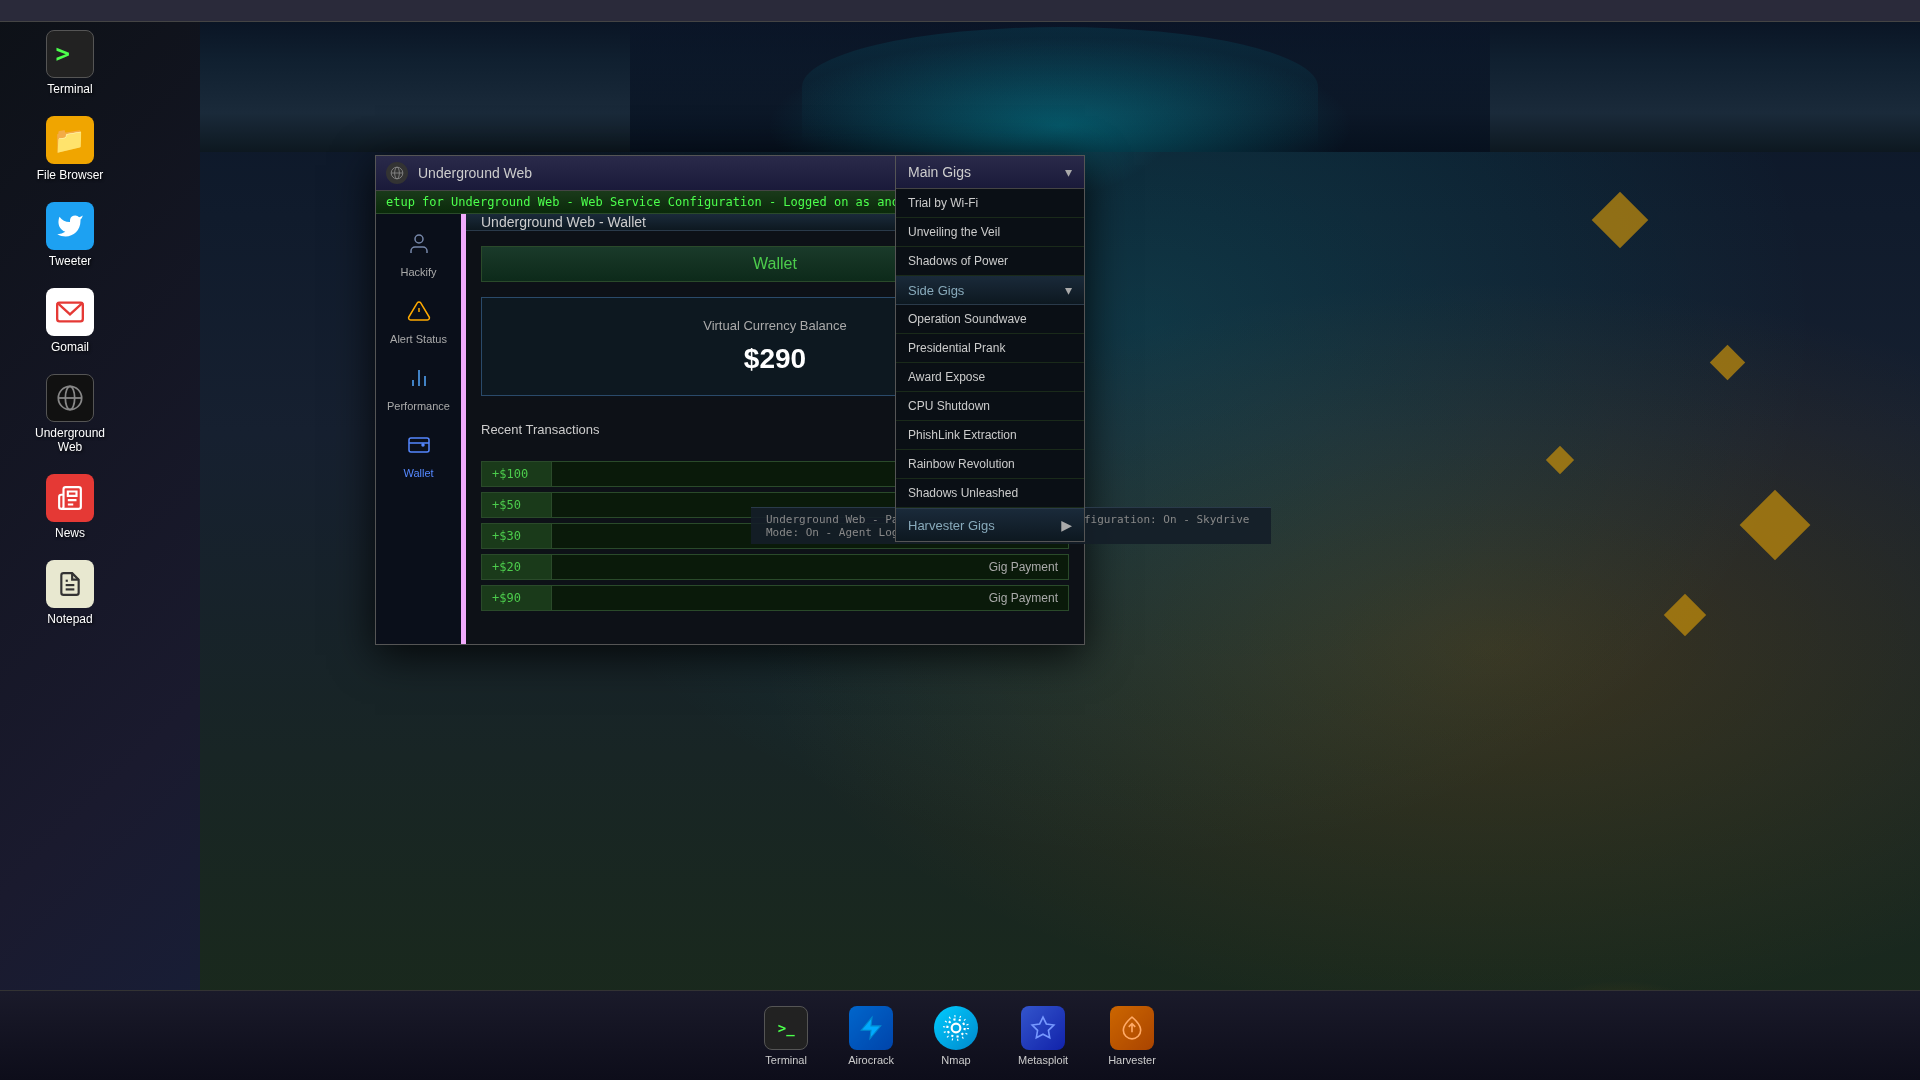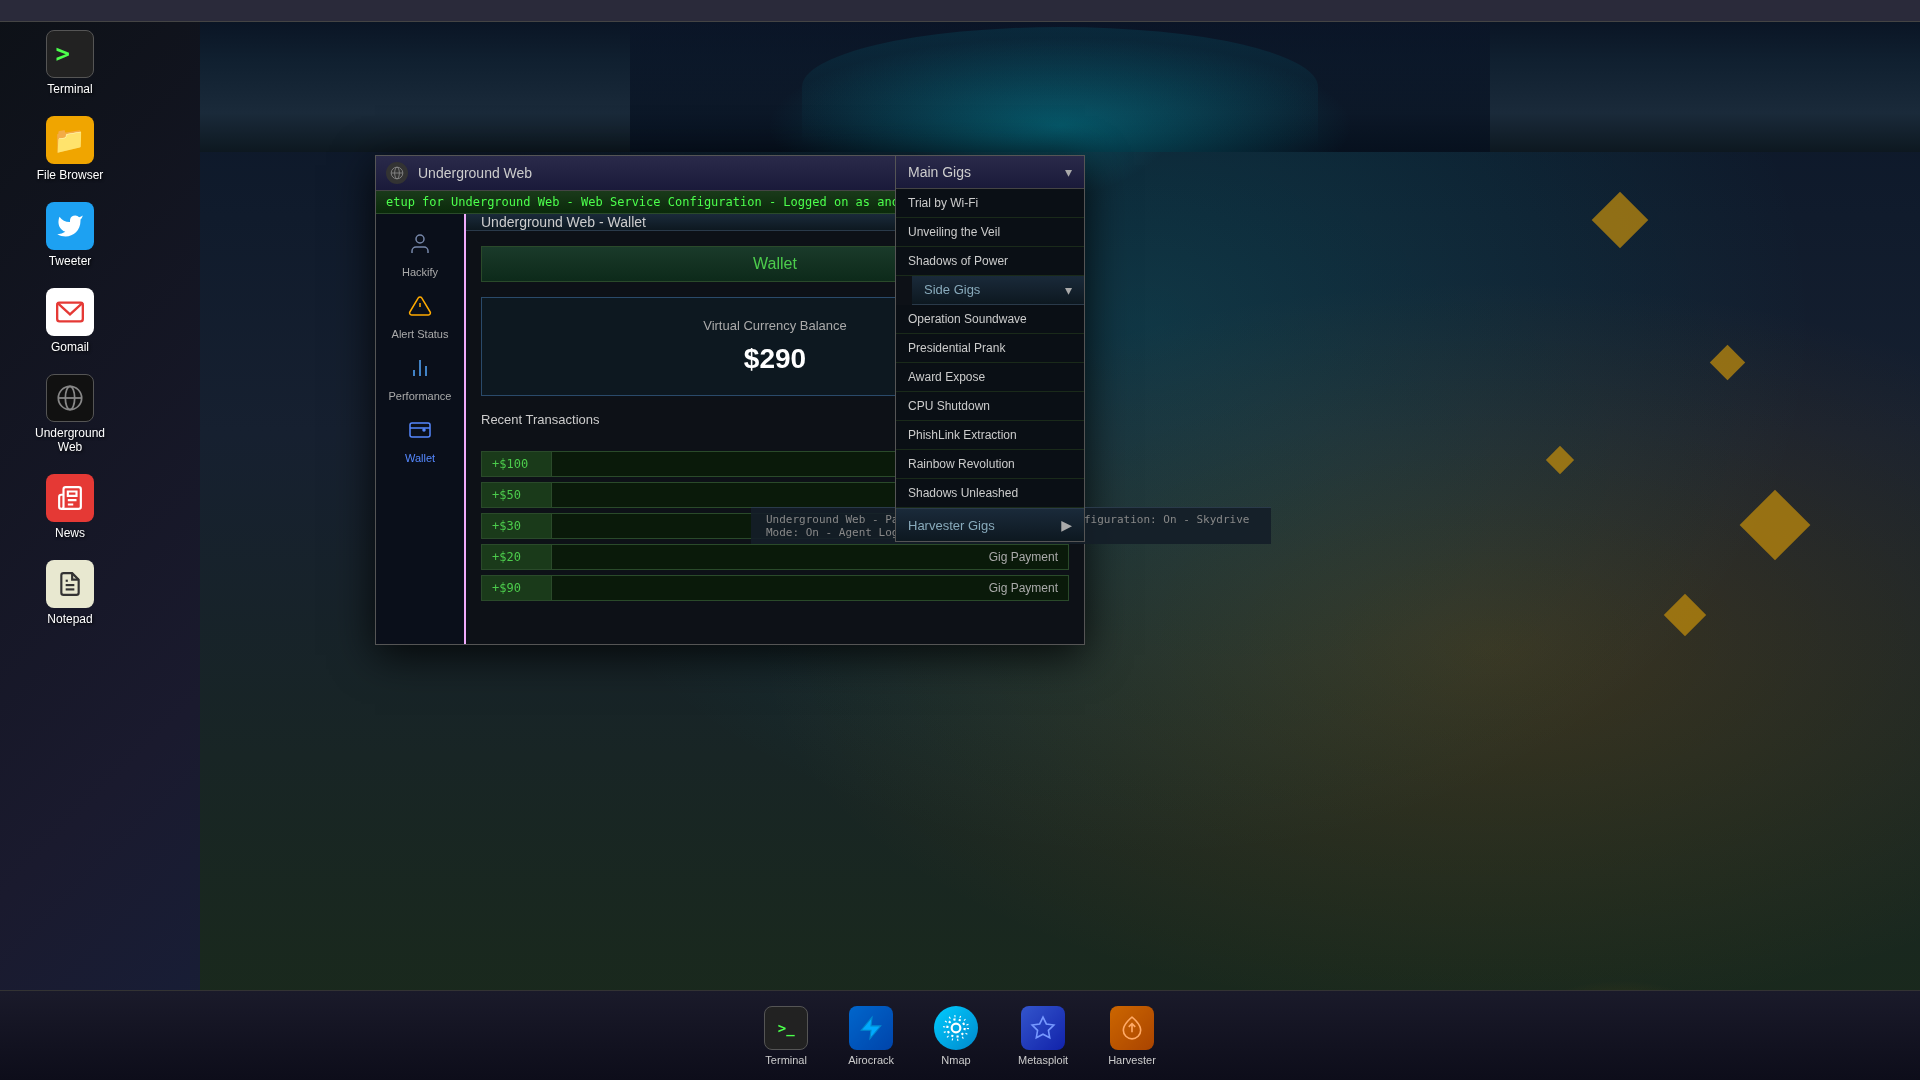--- a/index.html
+++ b/index.html
@@ -195,25 +195,26 @@
     
     .window-content {
       display: flex;
       height: 430px;
     }
 
     
     .sidebar {
       width: 90px;
       background: #0a0f1a;
-      border-right: 2px solid #f0abfc;
+      border-right: 5px solid #f0abfc;
       display: flex;
       flex-direction: column;
       align-items: center;
       padding: 10px 0;
+      gap: 5px;
     }
 
     .sidebar-item {
       display: flex;
       flex-direction: column;
       align-items: center;
       gap: 4px;
       padding: 8px 5px;
       cursor: pointer;
       width: 80px;
@@ -262,21 +263,21 @@
       font-size: 16px;
       margin-bottom: 15px;
       border: 1px solid #2a4a2a;
     }
 
     .balance-card {
       border: 1px solid #2a4a6a;
       background: #0d1820;
       padding: 20px;
       text-align: center;
-      margin-bottom: 16px;
+      margin-bottom: 26px;
     }
 
     .balance-label {
       color: #aaa;
       font-size: 13px;
       margin-bottom: 10px;
     }
 
     .balance-amount {
       color: #fff;
@@ -335,28 +336,27 @@
       padding: 8px 12px;
       color: #ccc;
       font-size: 14px;
       cursor: pointer;
       border-bottom: 1px solid #444;
       gap: 47px;
     }
 
     .gigs-section-header {
       display: flex;
-      align-items: flex-start;
+      align-items: center;
       justify-content: space-between;
       background: linear-gradient(180deg, #1a2a3a 0%, #0d1820 100%);
       padding: 6px 12px;
       color: #8ab;
       font-size: 13px;
       border-bottom: 1px solid #2a3a4a;
-      margin-left: 16px;
     }
 
     .gig-item {
       padding: 7px 12px;
       color: #ccc;
       font-size: 12px;
       cursor: pointer;
       border-bottom: 1px solid #1a2a1a;
       background: #0a0f15;
     }

